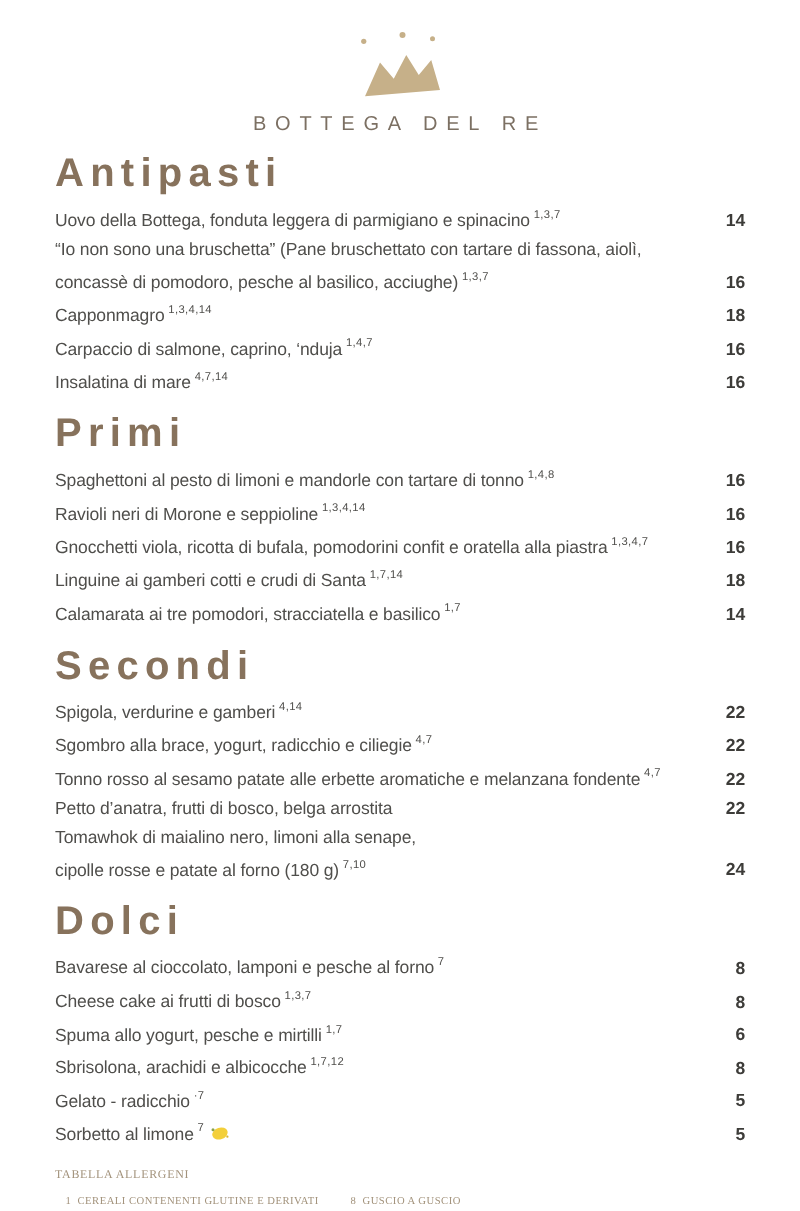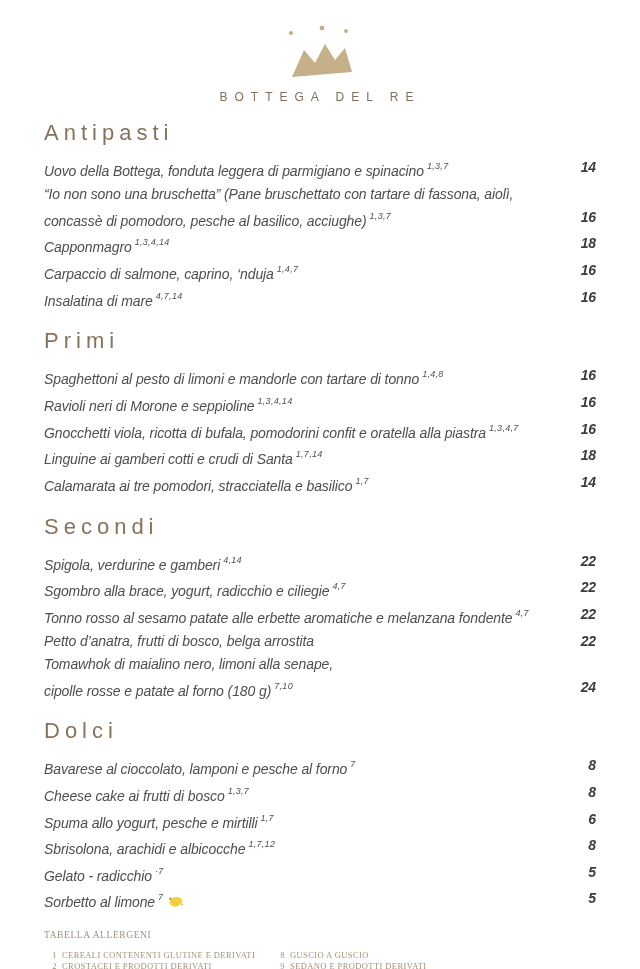--- a/index.html
+++ b/index.html
@@ -8,32 +8,32 @@
     font-family:"Liberation Sans", sans-serif;
     -webkit-font-smoothing:antialiased;
   }
   .page{padding:24px 44px 0 44px;}
 
   
   .header{text-align:center;}
   .crown-wrap{display:inline-block;line-height:0;}
   .wordmark{
     margin-top:4px;
-    font-size:12px;letter-spacing:7px;color:#7c7063;font-weight:400;
+    font-size:16px;letter-spacing:7px;color:#7c7063;font-weight:400;
   }
 
   
   .section-title{
-    font-size:22px;font-weight:400;color:#87725c;
+    font-size:32px;font-weight:700;color:#87725c;
     letter-spacing:5px;margin:13px 0 7px 0;line-height:32px;
   }
   .rows{}
   .row{
-    display:flex;align-items:flex-start;gap:8px;
-    line-height:23px;font-size:14px;color:#4f4e4b;letter-spacing:-0.1px;font-style:italic;
+    display:flex;align-items:flex-end;gap:8px;
+    line-height:23px;font-size:14px;color:#4f4e4b;letter-spacing:-0.1px;
   }
   .dish{white-space:nowrap;}
   .dish sup{
     font-size:9px;letter-spacing:0.3px;margin-left:3px;color:#4f4e4b;
     position:relative;top:-1px;
   }
   .dish sup:empty{display:none;margin:0;}
   .price{
     margin-left:auto;font-weight:700;color:#3d3c39;font-size:14px;
     text-align:right;min-width:18px;

